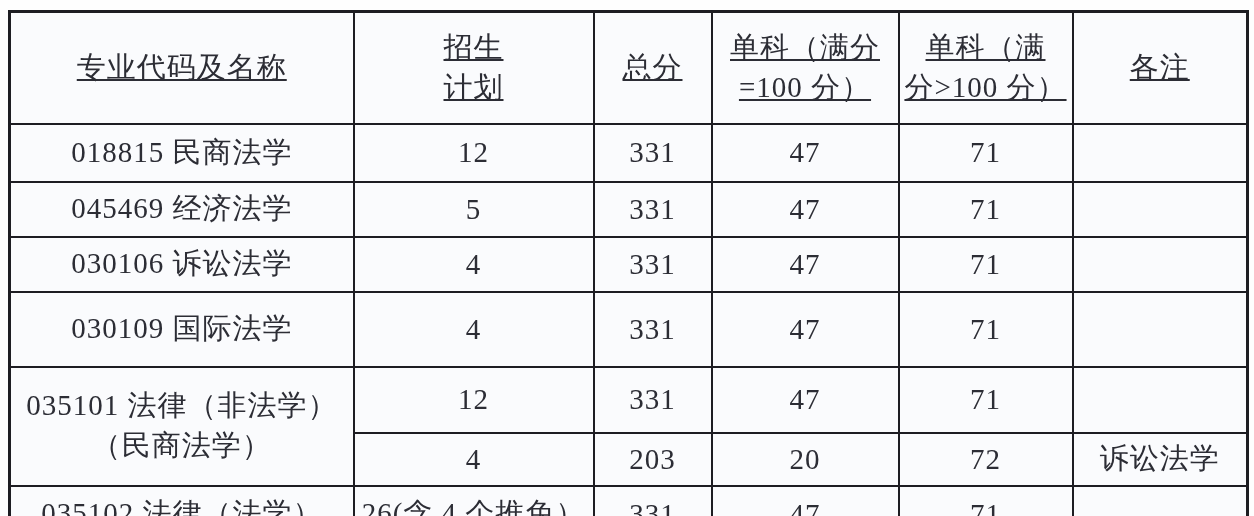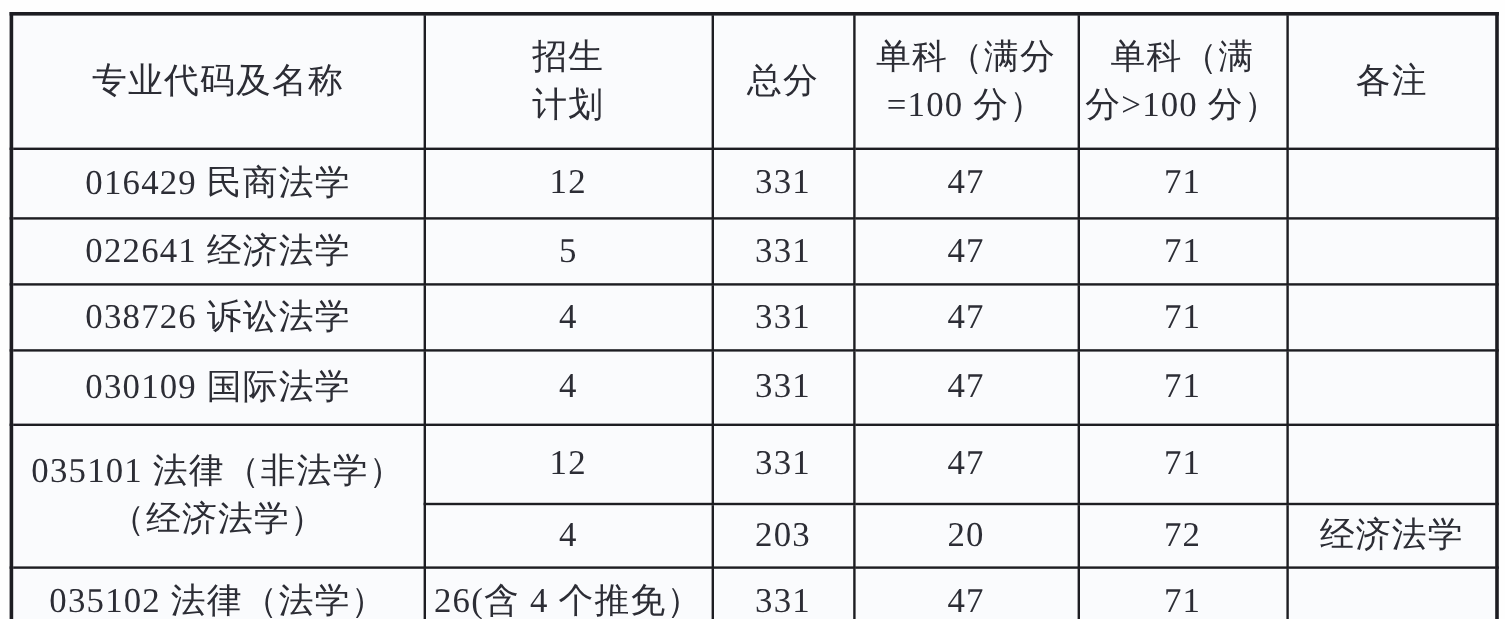--- a/index.html
+++ b/index.html
@@ -25,25 +25,25 @@
     border: 2px solid #1d1d22;
     text-align: center;
     vertical-align: middle;
     padding: 0;
     font-size: 29px;
     letter-spacing: 1px;
     white-space: nowrap;
     overflow: hidden;
   }
   table.score-table { border: 3px solid #1d1d22; }
-  .h-header { height: 112px; }
+  .h-header { height: 112px; text-decoration: underline; }
   .h-r1 { height: 58px; }
   .h-r2 { height: 55px; }
   .h-r3 { height: 55px; }
-  .h-r4 { height: 62px; }
+  .h-r4 { height: 75px; }
   .h-r5a { height: 66px; }
   .h-r5b { height: 53px; }
   .h-r6 { height: 58px; }
   td.hdr { font-size: 28px; }
   .two-line {
     display: flex;
     flex-direction: column;
     justify-content: flex-end;
     align-items: center;
     height: 100%;
@@ -83,75 +83,75 @@
       <td class="hdr">
         <div class="two-line">
           <span>单科（满</span>
           <span>分&gt;100 分）</span>
         </div>
       </td>
       <td class="hdr">各注</td>
     </tr>
 
     <tr class="h-r1">
-      <td>016429 民商法学</td>
+      <td>018815 民商法学</td>
       <td>12</td>
       <td>331</td>
       <td>47</td>
       <td>71</td>
       <td></td>
     </tr>
 
     <tr class="h-r2">
-      <td>022641 经济法学</td>
+      <td>045469 经济法学</td>
       <td>5</td>
       <td>331</td>
       <td>47</td>
       <td>71</td>
       <td></td>
     </tr>
 
     <tr class="h-r3">
-      <td>038726 诉讼法学</td>
+      <td>030106 诉讼法学</td>
       <td>4</td>
       <td>331</td>
       <td>47</td>
       <td>71</td>
       <td></td>
     </tr>
 
     <tr class="h-r4">
       <td>030109 国际法学</td>
       <td>4</td>
       <td>331</td>
       <td>47</td>
       <td>71</td>
       <td></td>
     </tr>
 
     <tr class="h-r5a">
       <td rowspan="2">
         <div class="two-line">
           <span>035101 法律（非法学）</span>
-          <span>（经济法学）</span>
+          <span>（民商法学）</span>
         </div>
       </td>
       <td>12</td>
       <td>331</td>
       <td>47</td>
       <td>71</td>
       <td></td>
     </tr>
 
     <tr class="h-r5b">
       <td>4</td>
       <td>203</td>
       <td>20</td>
       <td>72</td>
-      <td>经济法学</td>
+      <td>诉讼法学</td>
     </tr>
 
     <tr class="h-r6">
       <td>035102 法律（法学）</td>
       <td class="plan-wide">26(含 4 个推免）</td>
       <td>331</td>
       <td>47</td>
       <td>71</td>
       <td></td>
     </tr>

